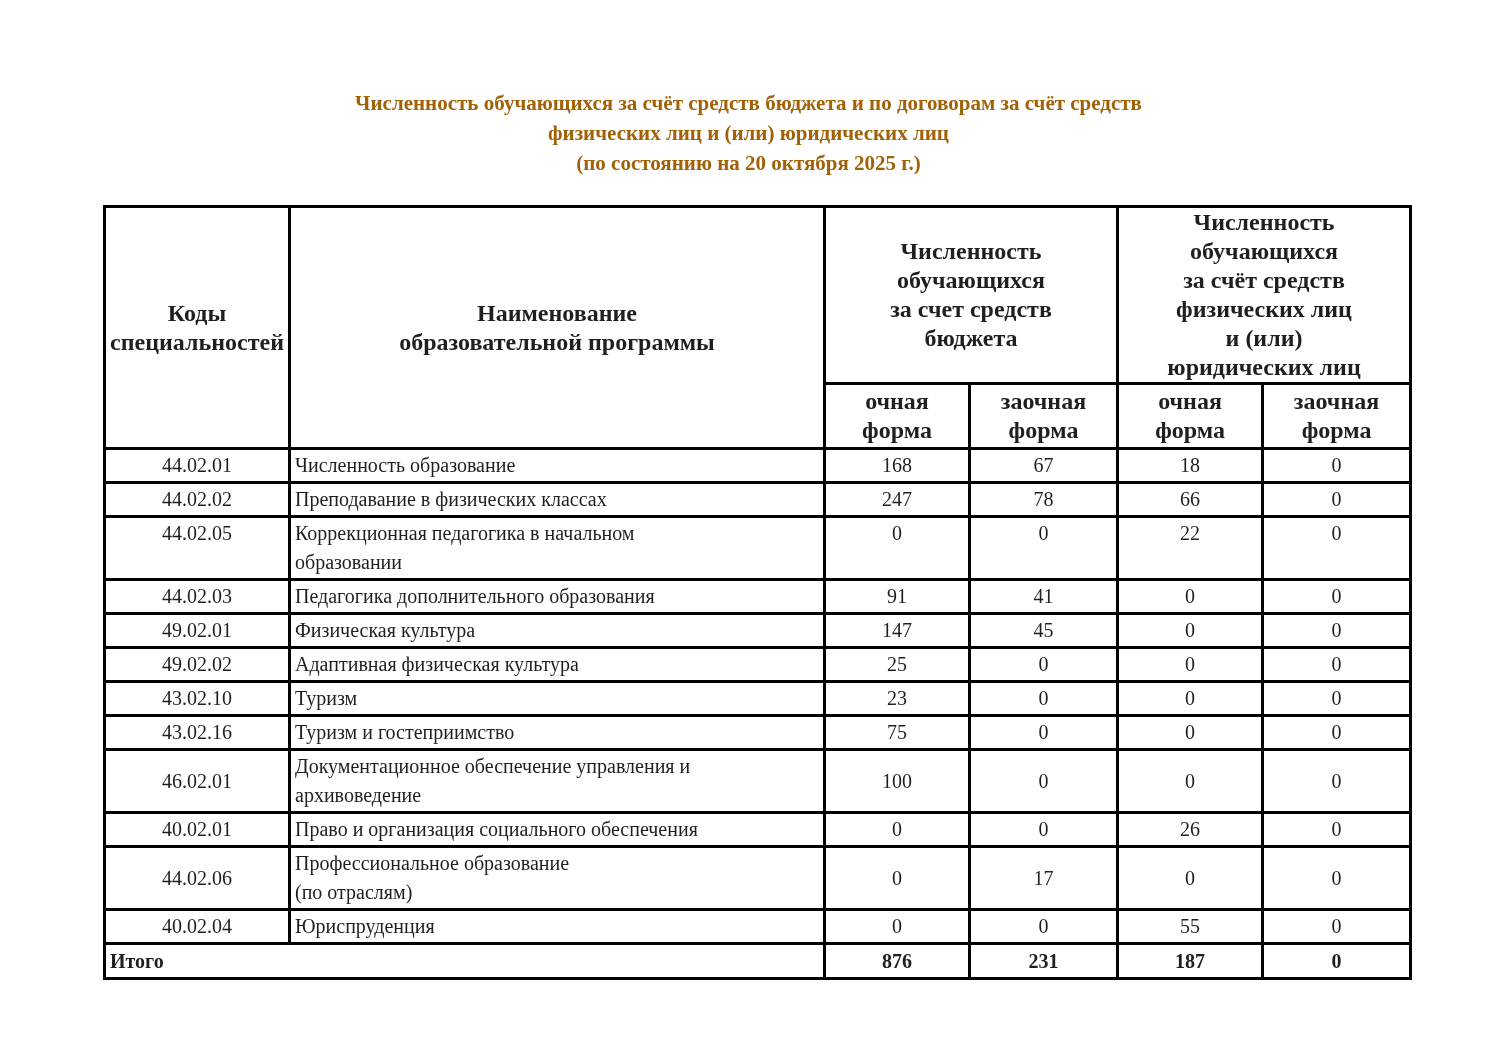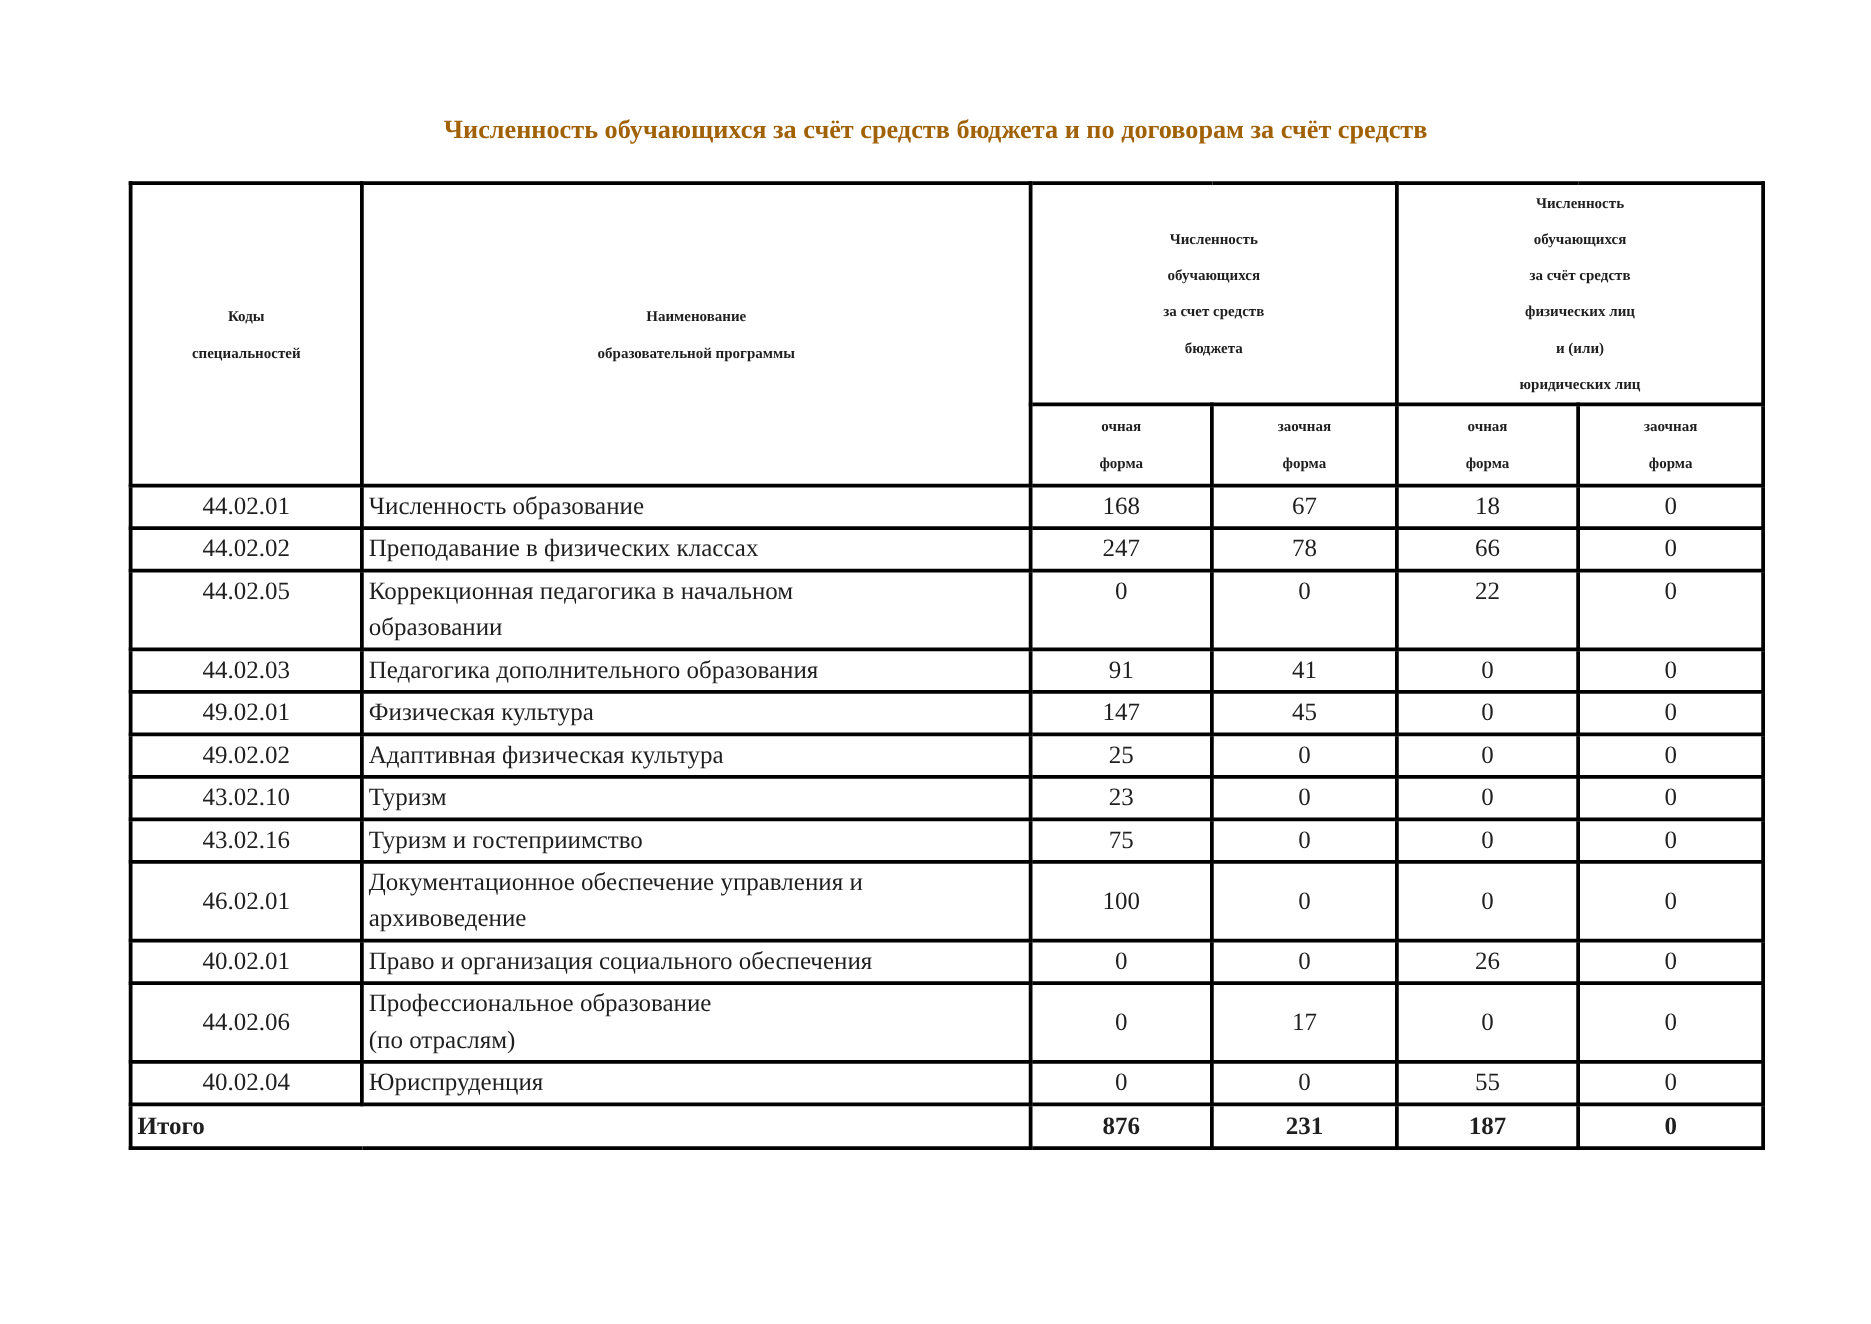--- a/index.html
+++ b/index.html
@@ -30,21 +30,21 @@
     margin: 27px 0 0 103px;
     width: 1301px;
   }
   .doc-table th, .doc-table td {
     border: 3px solid #000000;
     color: #1f1f1f;
     overflow: hidden;
   }
   .doc-table th {
     font-weight: bold;
-    font-size: 12px;
+    font-size: 24px;
     line-height: 29px;
     text-align: center;
     vertical-align: middle;
     white-space: pre-line;
     padding: 2px 4px;
   }
   .doc-table th.group-head {
     padding: 0 4px;
   }
   .doc-table td {
@@ -64,20 +64,22 @@
   }
   td.cell-total-label { text-align: left; margin-top: 36px; }
 </style>
 </head>
 <body>
 
 <div class="page">
 
   <div class="doc-title">
     <div>Численность обучающихся за счёт средств бюджета и по договорам за счёт средств</div>
+    <div>физических лиц и (или) юридических лиц</div>
+    <div>(по состоянию на 20 октября 2025 г.)</div>
   </div>
 
   <table class="doc-table">
     <colgroup>
       <col style="width:185px">
       <col style="width:535px">
       <col style="width:145px">
       <col style="width:148px">
       <col style="width:145px">
       <col style="width:148px">

